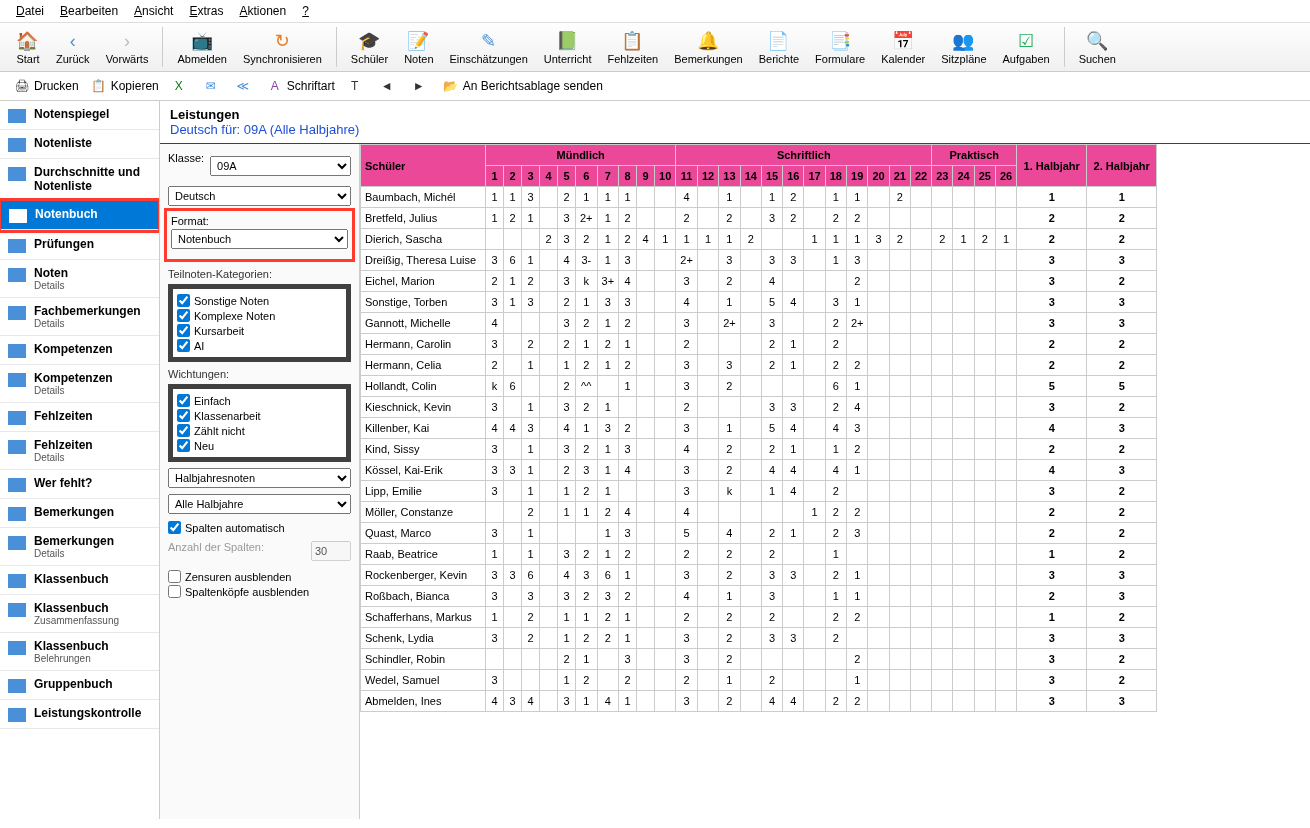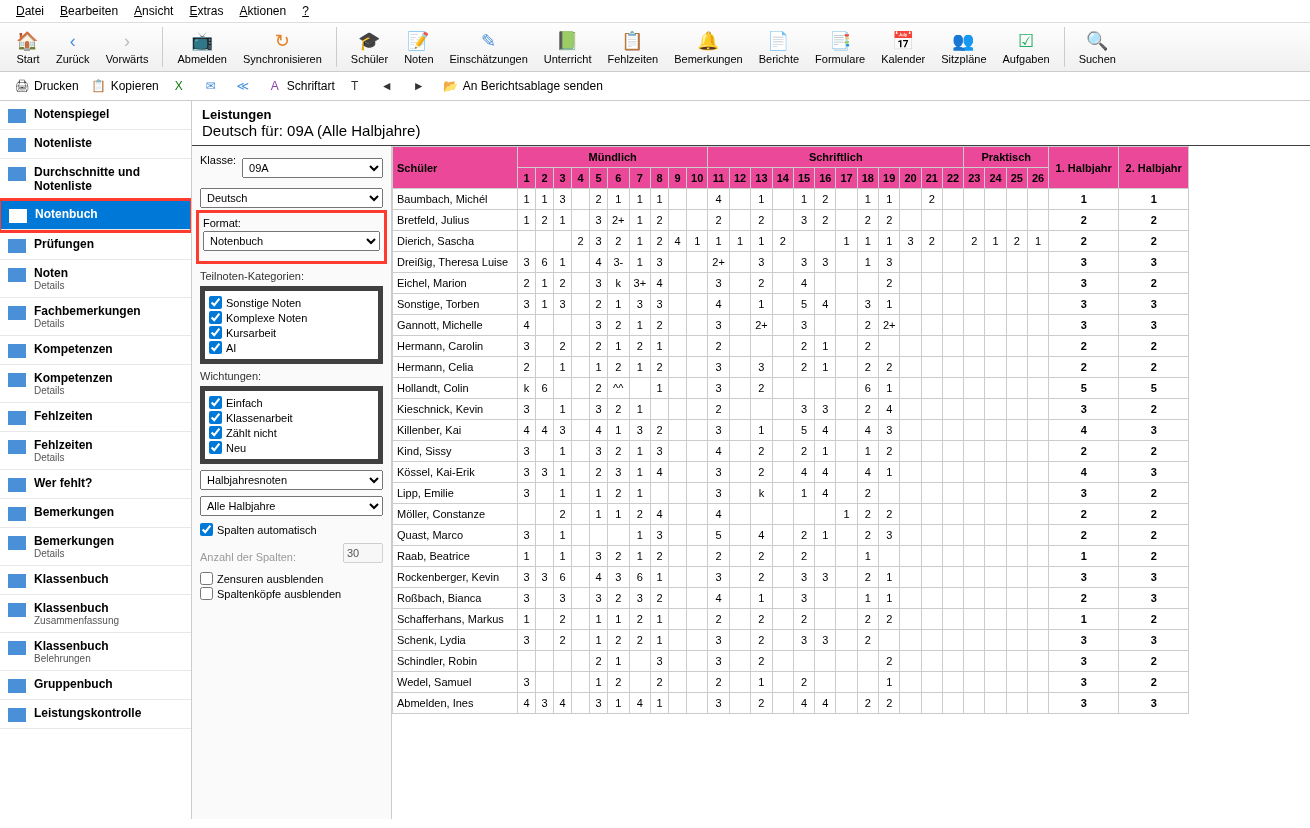--- a/index.html
+++ b/index.html
@@ -17,34 +17,34 @@
 
 
 .sec-toolbar { display: flex; align-items: center; padding: 4px 8px; background: #fff; border-bottom: 1px solid #ccc; }
 .sec-item { display: flex; align-items: center; padding: 2px 6px; cursor: pointer; font-size: 12px; }
 .sec-item .ico { width: 16px; height: 16px; margin-right: 4px; display: inline-flex; align-items: center; justify-content: center; }
 
 
 .layout { display: flex; height: calc(100vh - 110px); }
 
 
-.sidebar { width: 192px; border-right: 1px solid #ccc; overflow-y: auto; background: #fff; }
+.sidebar { width: 160px; border-right: 1px solid #ccc; overflow-y: auto; background: #fff; }
 .side-item { display: flex; align-items: flex-start; padding: 6px 8px; border-bottom: 1px solid #e8e8e8; cursor: pointer; }
 .side-item.active { background: #0078d7; color: #fff; }
 .side-item .ico { width: 18px; height: 14px; background: #4a90d9; margin-right: 8px; flex-shrink: 0; margin-top: 2px; }
 .side-item.active .ico { background: #fff; }
 .side-item .lbl { font-weight: bold; }
 .side-item .sub { font-size: 10px; color: #555; }
 .red-box { border: 3px solid #ff3b30; margin: -2px; }
 
 
 .content { flex: 1; display: flex; flex-direction: column; overflow: hidden; }
 .header { padding: 6px 10px; border-bottom: 1px solid #404040; }
 .header .title { font-weight: bold; font-size: 13px; }
-.header .subtitle { font-size: 15px; color: #000000; }
+.header .subtitle { font-size: 13px; color: #1d4ed8; }
 
 .content-body { display: flex; flex: 1; overflow: hidden; }
 
 
 .filter-panel { width: 200px; padding: 8px; border-right: 1px solid #ccc; overflow-y: auto; background: #fafafa; font-size: 11px; }
 .filter-panel .row { margin-bottom: 6px; }
 .filter-panel label { display: block; margin-bottom: 2px; }
 .filter-panel select, .filter-panel input[type=text] { width: 100%; font-size: 11px; padding: 2px; }
 .filter-panel .group { border: 5px solid #404040; background: #fff; padding: 4px; margin-bottom: 6px; }
 .filter-panel .group-title { font-weight: normal; margin-bottom: 4px; color: #333; }
@@ -375,21 +375,21 @@
               <input type="checkbox" checked="" style="">
               <span>Neu</span>
             </div>
           </div>
         <div class="row"><select><option>Halbjahresnoten</option></select></div>
         <div class="row"><select><option>Alle Halbjahre</option></select></div>
         <div class="chk-row">
             <input type="checkbox" checked="" style="">
             <span>Spalten automatisch</span>
           </div>
-        <div class="row disabled-text" style="display:flex;align-items:flex-end;margin-top:6px;">
+        <div class="row disabled-text" style="display:flex;align-items:flex-start;margin-top:6px;">
           <span style="flex:1">Anzahl der Spalten:</span>
           <input type="text" disabled="" style="width: 40px;" value="30">
         </div>
         <div class="chk-row" style="margin-top:8px;">
             <input type="checkbox" style="">
             <span>Zensuren ausblenden</span>
           </div>
         <div class="chk-row">
             <input type="checkbox" style="">
             <span>Spaltenköpfe ausblenden</span>

